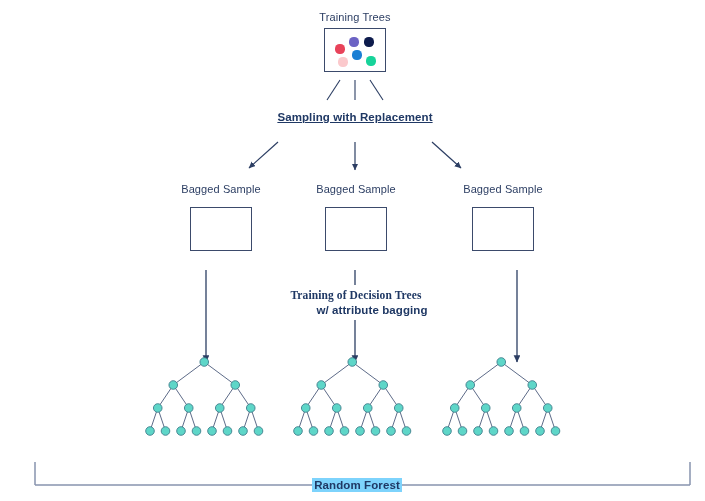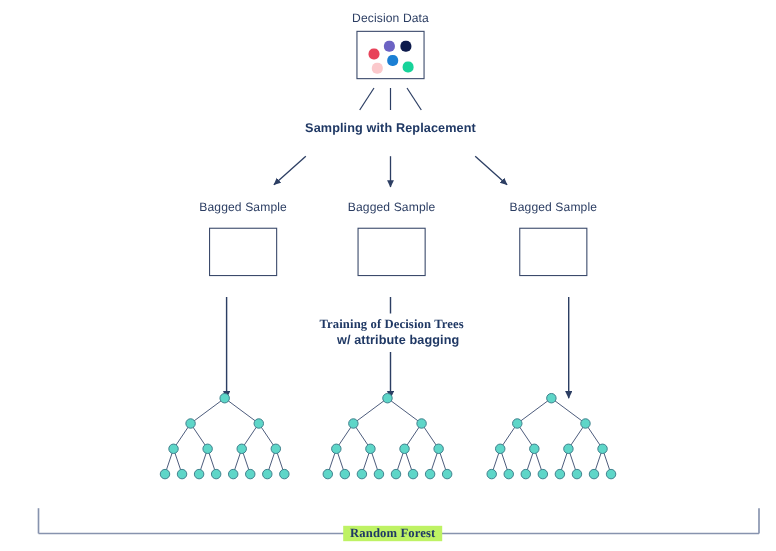--- a/index.html
+++ b/index.html
@@ -49,34 +49,34 @@
     width: 705px;
     height: 501px;
     pointer-events: none;
   }
 </style>
 </head>
 <body>
 
 <div id="canvas">
 
-  <div class="lbl" style="left:305px; top:10px; width:100px;">Decision Data</div>
+  <div class="lbl" style="left:305px; top:10px; width:100px;">Training Trees</div>
 
   <div class="databox" id="training-box" style="left: 324px; top: 28px; width: 62px; height: 44px; border-color: rgb(59, 74, 107);"></div>
 
-  <div class="lbl lbl-bold" style="left:255px; top:110px; width:200px;">Sampling with Replacement</div>
+  <div class="lbl lbl-bold" style="left:255px; top:110px; width:200px;text-decoration:underline;">Sampling with Replacement</div>
 
   <div class="lbl" style="left:171px; top:182px; width:100px;">Bagged Sample</div>
   <div class="lbl" style="left:306px; top:182px; width:100px;">Bagged Sample</div>
   <div class="lbl" style="left:453px; top:182px; width:100px;">Bagged Sample</div>
 
   <div class="lbl lbl-bold" style="left:256px; top:288px; width:200px;font-family:Liberation Serif, serif;">Training of Decision Trees</div>
-  <div class="lbl lbl-bold" style="left:262px; top:303px; width:200px;">w/ attribute bagging</div>
-
-  <div class="lbl lbl-bold" style="left:312px; top:478px; width:90px; background:#bef264; z-index:5;font-family:Liberation Serif, serif;">Random Forest</div>
+  <div class="lbl lbl-bold" style="left:272px; top:303px; width:200px;">w/ attribute bagging</div>
+
+  <div class="lbl lbl-bold" style="left:312px; top:478px; width:90px; background:#7dd3fc; z-index:5;">Random Forest</div>
 
   <svg class="overlay">
     <defs>
       <marker id="arrowhead" markerWidth="7" markerHeight="7" refX="5.2" refY="2.6" orient="auto">
         <path d="M0,0 L5.5,2.6 L0,5.2 z" fill="#2c3e63"></path>
       </marker>
     </defs>
     <g id="fan-top">
         <line x1="340" y1="80" x2="327" y2="100" stroke="#2c3e63" stroke-width="1.1"></line>
         <line x1="355" y1="80" x2="355" y2="100" stroke="#2c3e63" stroke-width="1.1"></line>

